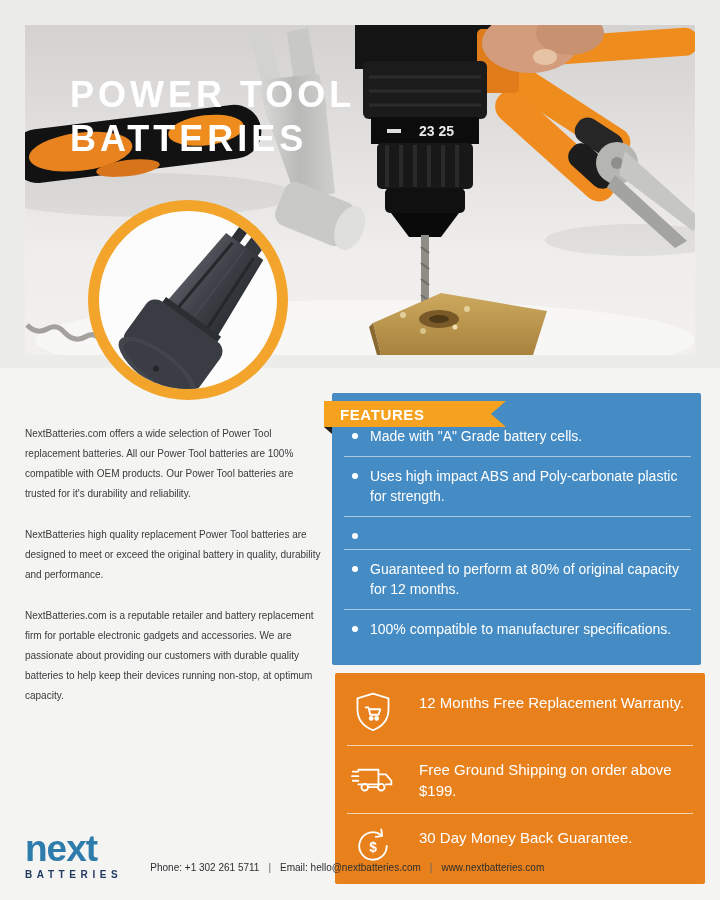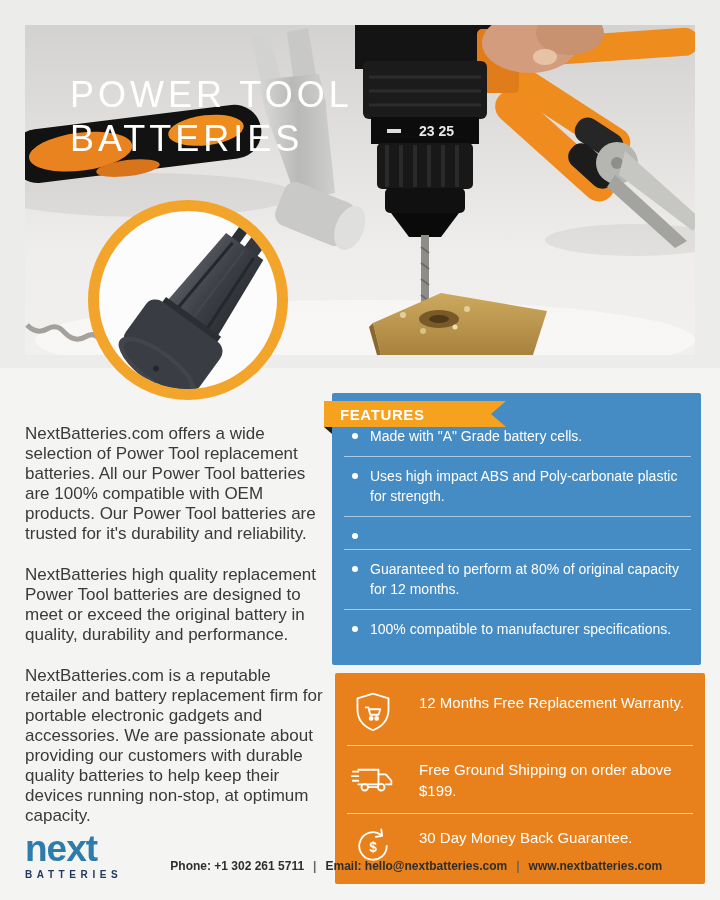--- a/index.html
+++ b/index.html
@@ -4,30 +4,30 @@
 <style>
   * { margin:0; padding:0; box-sizing:border-box; }
   html,body { background:#ececeb; }
   body { font-family:"Liberation Sans", sans-serif; }
   .page { position:relative; width:720px; height:900px; background:#ececeb; overflow:hidden; }
   .lower-bg { position:absolute; left:0; top:368px; width:720px; height:532px; background:#f4f4f3; }
 
   
   .hero { position:absolute; left:25px; top:25px; width:670px; height:330px; overflow:hidden; background:#e2e0df; }
   .hero svg { display:block; }
-  .hero-title { position:absolute; left:45px; top:48px; color:#ffffff; font-weight:normal;
+  .hero-title { position:absolute; left:45px; top:48px; color:#ffffff; font-weight:bold;
                 font-size:36px; line-height:44px; letter-spacing:4px; }
 
   
   .battery-badge { position:absolute; left:88px; top:200px; width:200px; height:200px;
                    background:#fcfcfc; border:11px solid #f3a42b; border-radius:50%; overflow:hidden; }
 
   
   .intro { position:absolute; left:25px; top:424px; width:298px; color:#3a3a3a;
-           font-size:17px; line-height:20px; }
+           font-size:10px; line-height:20px; }
   .intro p { margin-bottom:21px; }
 
   
   .features { position:absolute; left:332px; top:393px; width:369px; background:#458cc4;
               border-radius:2px; padding:24px 10px 16px 12px; }
   .ribbon { position:absolute; left:-8px; top:8px; height:26px; width:182px; background:#f6a21e;
             display:flex; align-items:center; padding-left:16px; color:#ffffff; font-weight:bold;
             font-size:15px; letter-spacing:0.6px;
             clip-path:polygon(0 0, 100% 0, calc(100% - 15px) 50%, 100% 100%, 0 100%); }
   .ribbon-fold { position:absolute; left:-8px; top:34px; width:8px; height:7px; background:#1e1e1e;
@@ -45,21 +45,21 @@
                  border-bottom:1px solid rgba(255,255,255,0.65); }
   .benefit-row:last-child { border-bottom:none; }
   .benefit-icon { flex:0 0 44px; margin-top:1px; }
   .benefit-text { padding-top:2px; }
 
   
   .footer { position:absolute; left:25px; top:830px; width:670px; display:flex; align-items:flex-end; }
   .footer-logo { display:flex; flex-direction:column; line-height:1; }
   .logo-primary { color:#2e7cab; font-size:37px; font-weight:bold; letter-spacing:-1px; }
   .logo-secondary { color:#22395f; font-size:10px; font-weight:bold; letter-spacing:4.6px; margin-top:3px; }
-  .footer-contact { margin-left:48px; padding-bottom:7px; color:#2e2e2e; font-size:12px;font-weight:bold; }
+  .footer-contact { margin-left:28px; padding-bottom:7px; color:#2e2e2e; font-size:10px; }
   .footer-contact .sep { color:#666; padding:0 9px; }
 </style>
 </head>
 <body>
 
 <div class="page">
   <div class="lower-bg"></div>
 
   <div class="hero">
     <svg width="670" height="330" viewBox="0 0 670 330">

